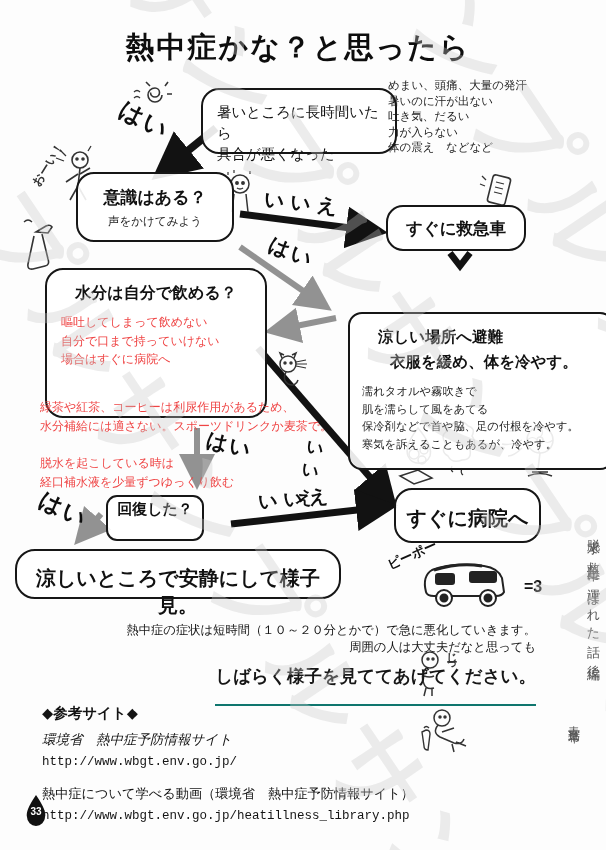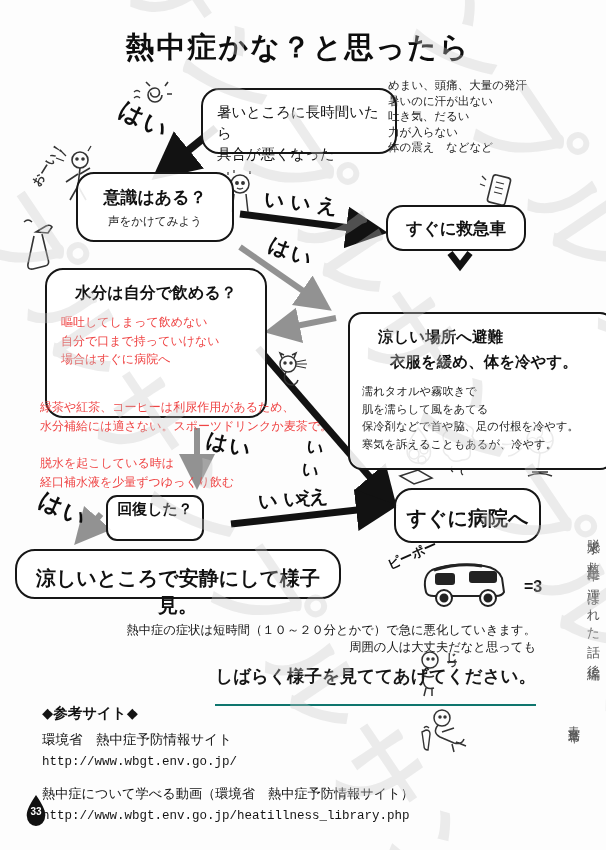--- a/index.html
+++ b/index.html
@@ -236,21 +236,21 @@
   </div>
 
   <div class="abs" style="left:116px;top:622px;width:420px;z-index:11;color:#161616;text-align:right;">
     <div style="font-size:12.3px;">熱中症の症状は短時間（１０～２０分とかで）で急に悪化していきます。</div>
     <div style="font-size:12.3px;">周囲の人は大丈夫だなと思っても</div>
     <div style="font-size:17.5px;font-weight:700;margin-top:8px;display:inline-block;" class="u">しばらく様子を見ててあげてください。</div>
   </div>
 
   <div class="abs" style="left:42px;top:704px;width:440px;z-index:11;color:#141414;">
     <div style="font-size:14.5px;font-weight:700;">◆参考サイト◆</div>
-    <div style="font-size:13.5px;margin-top:8px;">環境省　熱中症予防情報サイト</div>
+    <div style="font-size:13.5px;margin-top:8px;font-style:italic;">環境省　熱中症予防情報サイト</div>
     <div class="mono" style="font-size:12.5px;margin-top:6px;">http://www.wbgt.env.go.jp/</div>
     <div style="font-size:13.2px;margin-top:16px;">熱中症について学べる動画（環境省　熱中症予防情報サイト）</div>
     <div class="mono" style="font-size:12.5px;margin-top:6px;">http://www.wbgt.env.go.jp/heatillness_library.php</div>
   </div>
 
   <div class="doodle" style="left:24px;top:794px;z-index:12;">
     <svg width="24" height="32" viewBox="0 0 24 32">
       <path d="M12,1 q-11,16 -9,22 a9,9 0 0,0 18,0 q2,-6 -9,-22 z" fill="#111"></path>
     </svg>
     <div class="abs" style="left:0;top:12px;width:24px;text-align:center;color:#fff;font-size:10px;font-weight:700;">33</div>

